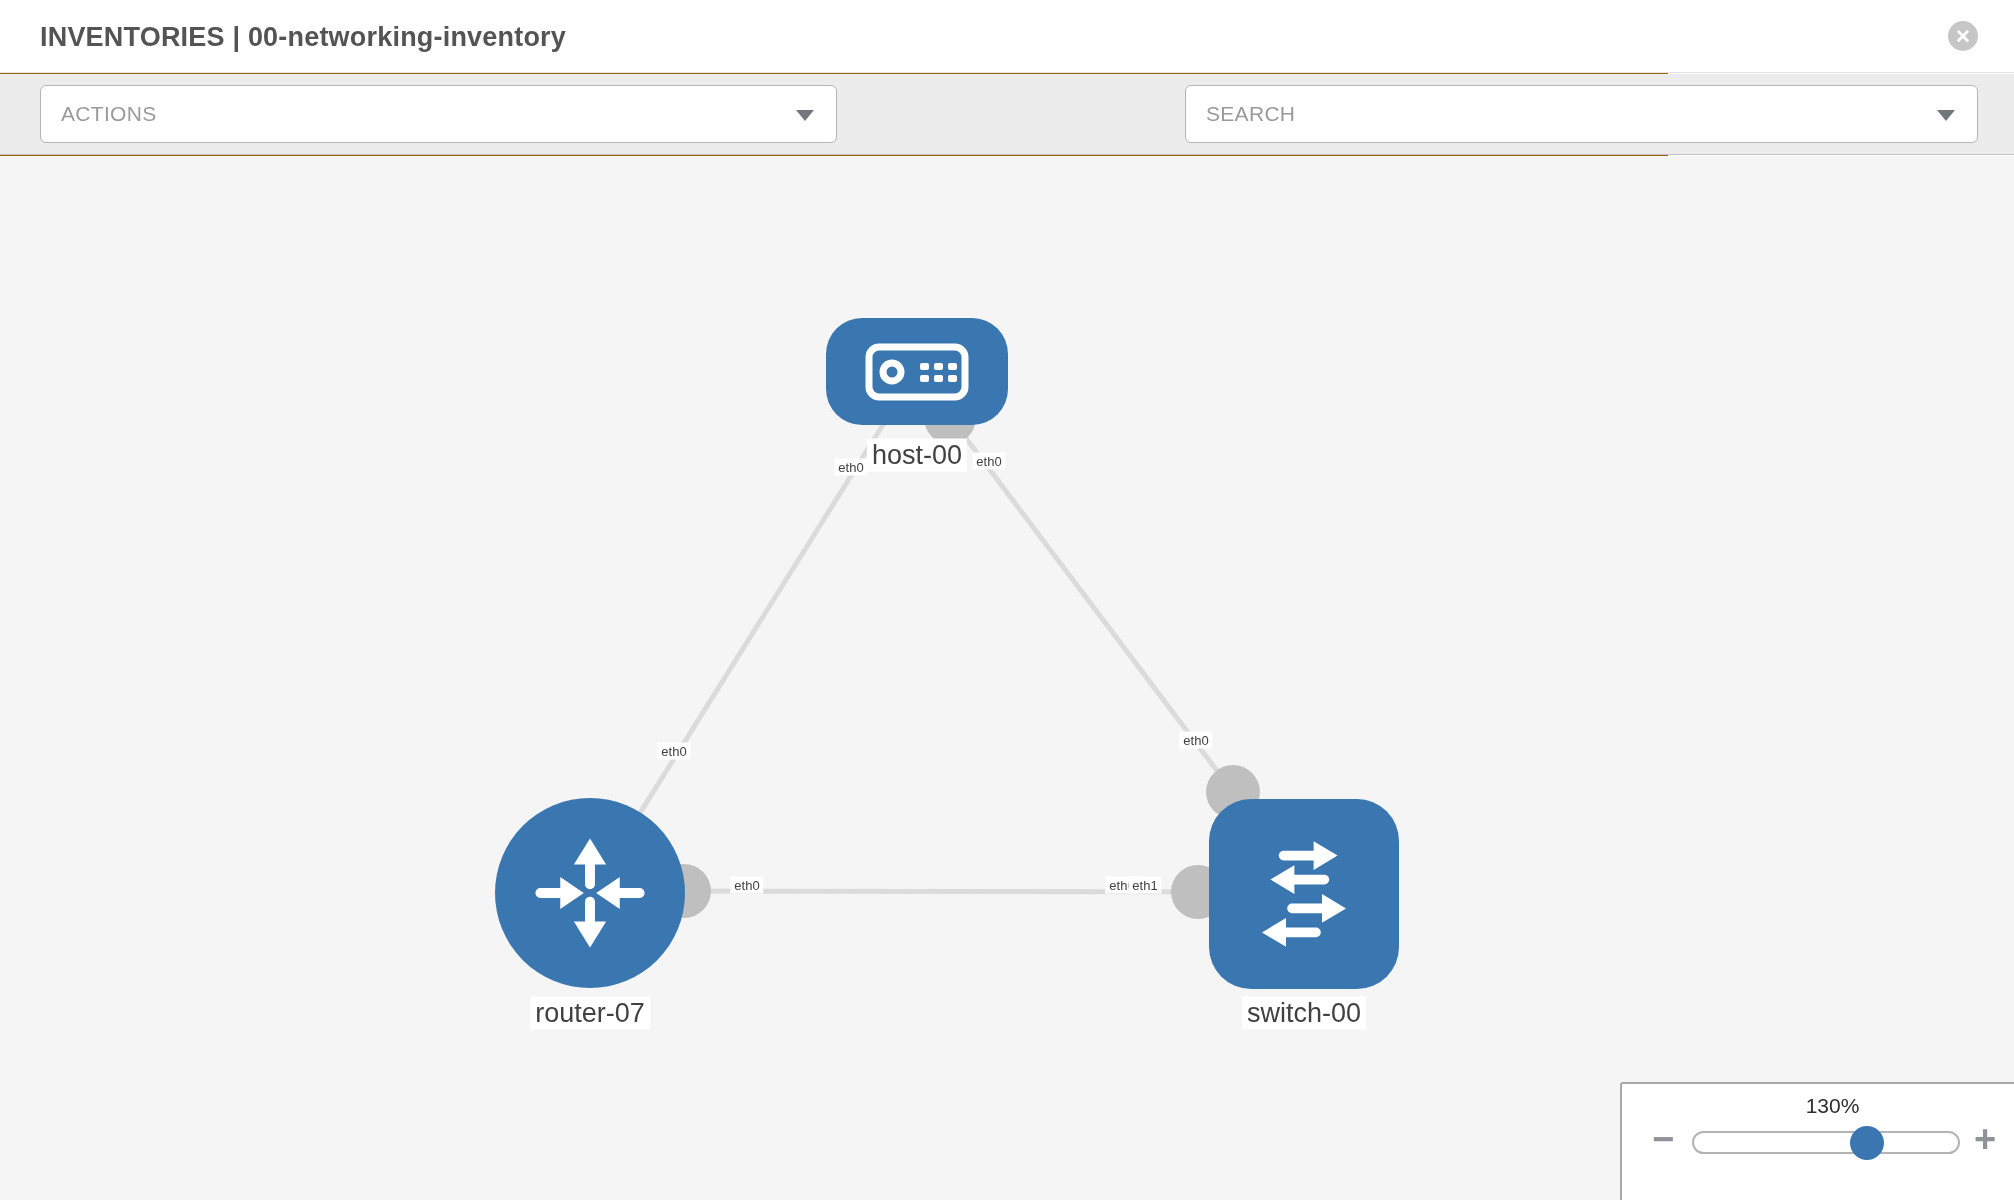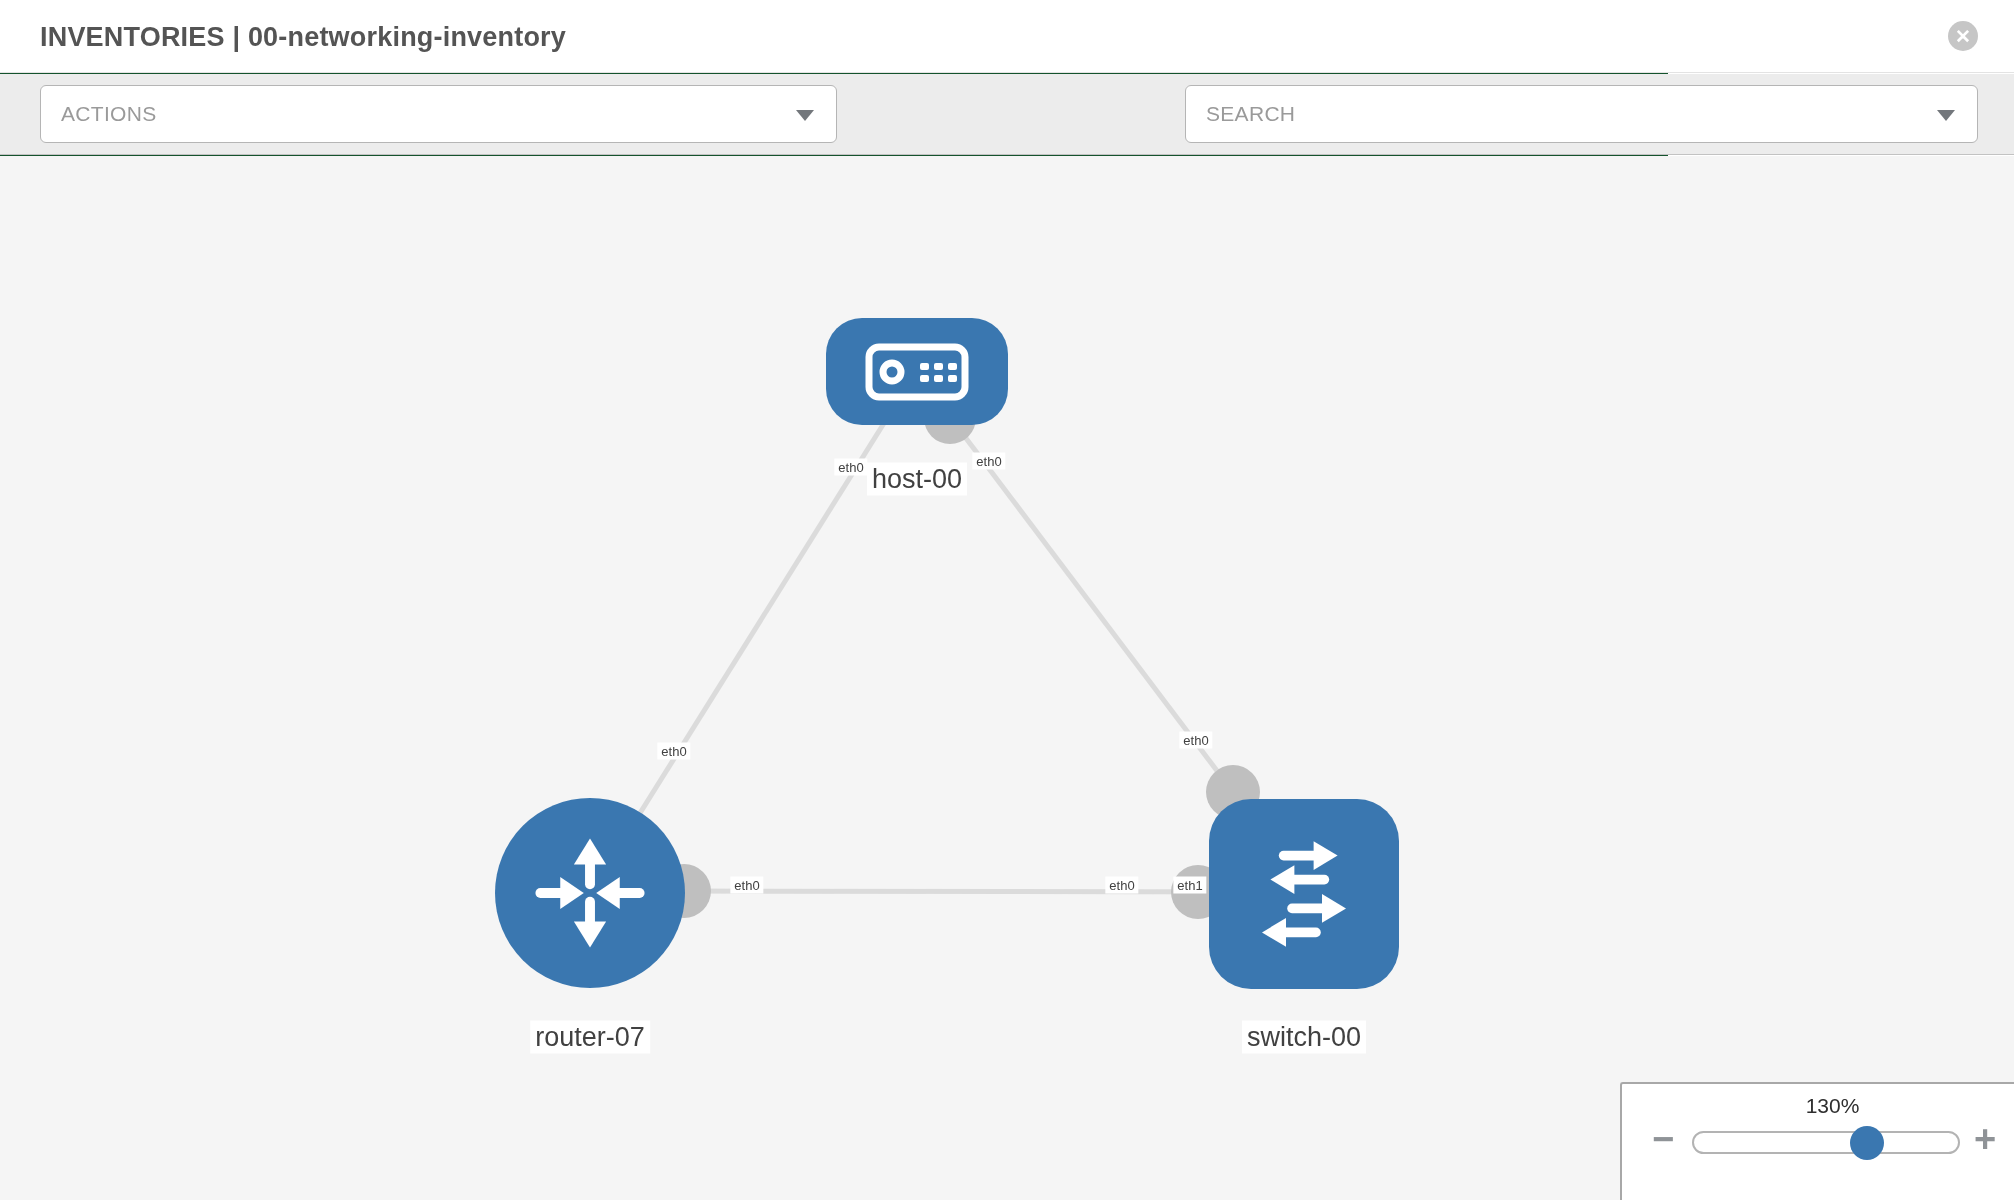--- a/index.html
+++ b/index.html
@@ -1,18 +1,18 @@
 <!DOCTYPE html>
 <html><head>
 <meta charset="utf-8">
 <style>
   * { margin:0; padding:0; box-sizing:border-box; }
   html,body { width:2014px; height:1200px; overflow:hidden;
     font-family:"Liberation Sans", sans-serif; background:#ffffff; }
-  .app { position:relative; width:1668px; height:1200px; background:#14532d; }
+  .app { position:relative; width:1668px; height:1200px; background:#a16207; }
 
   
   .header { position:absolute; left:0; top:0; width:2014px; height:73px;
     background:#ffffff; border-bottom:1px solid #e3e3e3; }
   .header-title { position:absolute; left:40px; top:22px; font-size:27px;
     font-weight:bold; color:#545454; letter-spacing:.2px; }
   .close-btn { position:absolute; left:1948px; top:21px; width:30px; height:30px;
     border-radius:50%; background:#c6c6c6; cursor:pointer;
     display:flex; align-items:center; justify-content:center; }
   .close-x { color:#ffffff; font-size:19px; font-weight:bold; line-height:1; }
@@ -41,21 +41,21 @@
   .link { stroke:#dbdbdb; stroke-width:5; }
   .stub { position:absolute; border-radius:50%; background:#bfbfbf; z-index:1; }
   .node { position:absolute; z-index:2; background:#3a77b0; cursor:pointer;
     display:flex; align-items:center; justify-content:center; }
   .node svg { fill:#ffffff; stroke:#ffffff; }
   .node-host { left:826px; top:162px; width:182px; height:107px; border-radius:36px; }
   .node-router { left:495px; top:642px; width:190px; height:190px; border-radius:50%; }
   .node-switch { left:1209px; top:643px; width:190px; height:190px; border-radius:42px; }
   .nlabel { position:absolute; z-index:3; transform:translate(-50%,-50%);
     background:#ffffff; color:#414141; white-space:nowrap; }
-  .node-name { font-size:27px; padding:1px 5px;margin-top:24px; }
+  .node-name { font-size:27px; padding:1px 5px; }
   .if-label { font-size:13px; padding:1px 4px; }
 
   
   .zoom-panel { position:absolute; left:1620px; top:1082px; width:400px; height:125px;
     background:#ffffff; border:2px solid #a8a8a8; border-right:none; border-bottom:none;
     border-radius:3px 0 0 0; z-index:5; }
   .zoom-level { position:absolute; left:0; top:10px; width:390px; text-align:center;
     font-size:21px; color:#2f2f2f;padding-left:31px; }
   .zoom-minus, .zoom-plus { position:absolute; top:36px; font-size:38px; font-weight:bold;
     color:#8f9397; cursor:pointer; line-height:1; }
@@ -164,21 +164,21 @@
     <div class="nlabel node-name" style="left:917px;top:299px;">host-00</div>
     <div class="nlabel node-name" style="left:590px;top:857px;">router-07</div>
     <div class="nlabel node-name" style="left:1304px;top:857px;text-align:right;">switch-00</div>
 
     <div class="nlabel if-label" style="left:851px;top:311px;">eth0</div>
     <div class="nlabel if-label" style="left:989px;top:305px;">eth0</div>
     <div class="nlabel if-label" style="left:674px;top:595px;">eth0</div>
     <div class="nlabel if-label" style="left:1196px;top:584px;">eth0</div>
     <div class="nlabel if-label" style="left:747px;top:729px;">eth0</div>
     <div class="nlabel if-label" style="left:1122px;top:729px;">eth0</div>
-    <div class="nlabel if-label" style="left:1190px;top:729px;">eth1</div>
+    <div class="nlabel if-label" style="left:1145px;top:729px;">eth1</div>
 
   </div>
 
   <div class="zoom-panel">
     <div class="zoom-level">130%</div>
     <div class="zoom-minus">−</div>
     <div class="zoom-track">
       <div class="zoom-thumb"></div>
     </div>
     <div class="zoom-plus">+</div>

